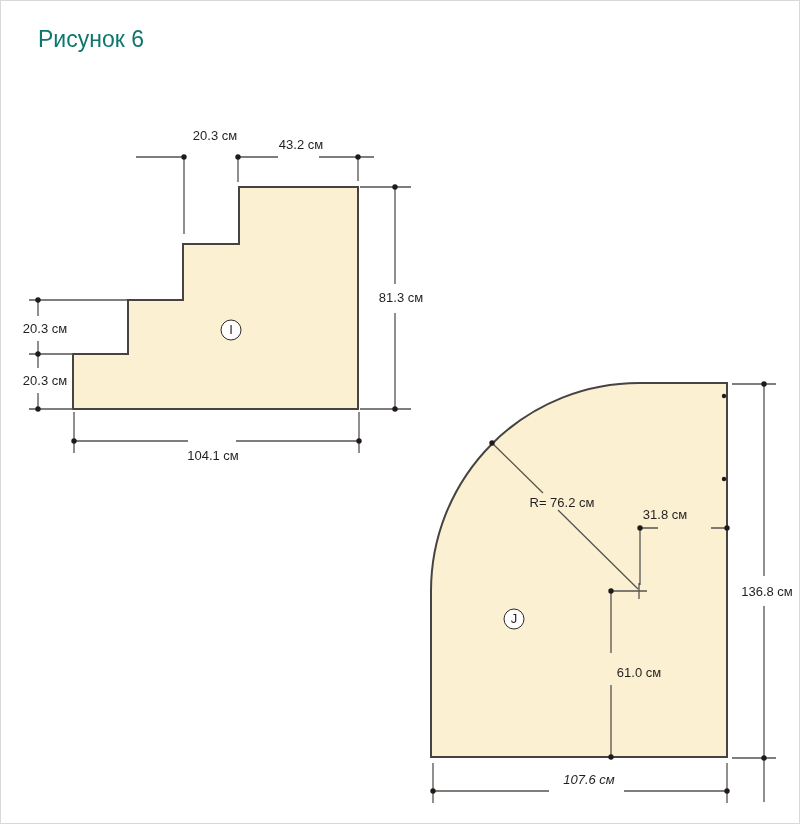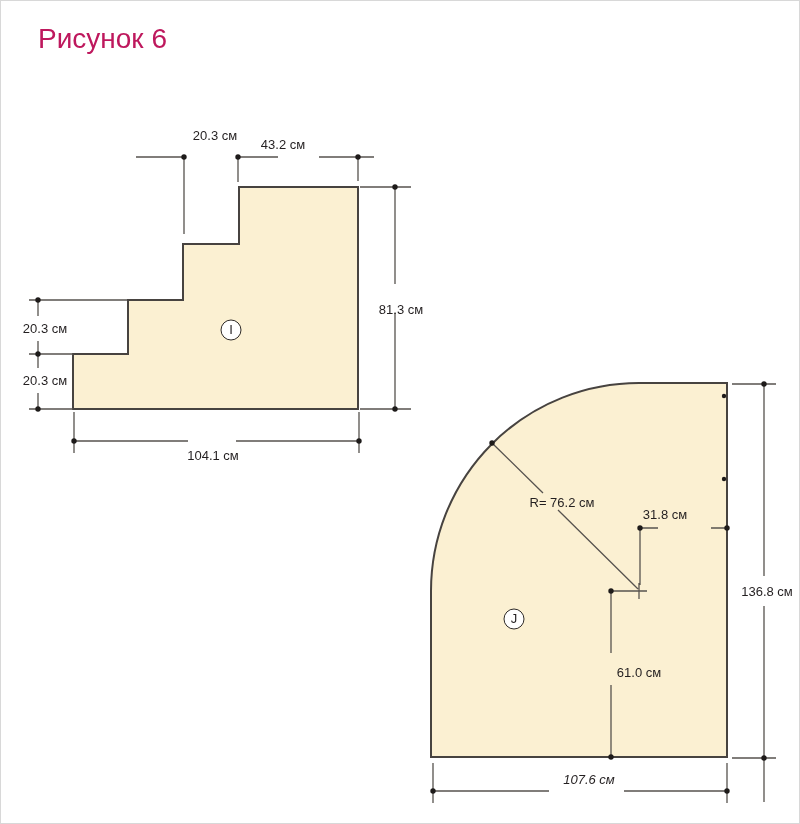--- a/index.html
+++ b/index.html
@@ -6,21 +6,21 @@
   .page{
     position:relative;
     width:800px;height:824px;
     box-sizing:border-box;
     border:1px solid #d8d8d8;
     background:#ffffff;
     font-family:"Liberation Sans","DejaVu Sans",sans-serif;
     color:#231F20;
     overflow:hidden;
   }
-  .title{position:absolute;left:37px;top:24px;font-size:28px;line-height:28px;color:#be185d;}
+  .title{position:absolute;left:37px;top:24px;font-size:23px;line-height:28px;color:#0f766e;}
   .diagram-svg{position:absolute;left:0;top:0;}
   .part{stroke:#474340;stroke-width:2;stroke-linejoin:miter;}
   .dim{fill:none;stroke-width:1.3;stroke-linecap:butt;}
   .dim-label{
     position:absolute;
     transform:translate(-50%,-50%);
     font-size:13px;
     white-space:nowrap;
     color:#231F20;
   }
@@ -87,22 +87,22 @@
       <circle cx="432" cy="790" r="2.7"></circle>
       <circle cx="726" cy="790" r="2.7"></circle>
       <circle cx="763" cy="383" r="2.7"></circle>
       <circle cx="763" cy="757" r="2.7"></circle>
       <circle cx="723" cy="395" r="2.2"></circle>
       <circle cx="723" cy="478" r="2.2"></circle>
     </g>
   </svg>
 
   <div class="dim-label" style="left:214px;top:134px;">20.3 см</div>
-  <div class="dim-label" style="left:282px;top:143px;">43.2 см</div>
-  <div class="dim-label" style="left:400px;top:308px;">81.3 см</div>
+  <div class="dim-label" style="left:300px;top:143px;">43.2 см</div>
+  <div class="dim-label" style="left:400px;top:296px;">81.3 см</div>
   <div class="dim-label" style="left:44px;top:327px;">20.3 см</div>
   <div class="dim-label" style="left:44px;top:379px;">20.3 см</div>
   <div class="dim-label" style="left:212px;top:454px;">104.1 см</div>
 
   <div class="dim-label" style="left:561px;top:501px;">R= 76.2 см</div>
   <div class="dim-label" style="left:664px;top:513px;">31.8 см</div>
   <div class="dim-label" style="left:766px;top:590px;text-align:right;">136.8 см</div>
   <div class="dim-label" style="left:638px;top:671px;">61.0 см</div>
   <div class="dim-label" style="left:588px;top:778px;font-style:italic;">107.6 см</div>
 

